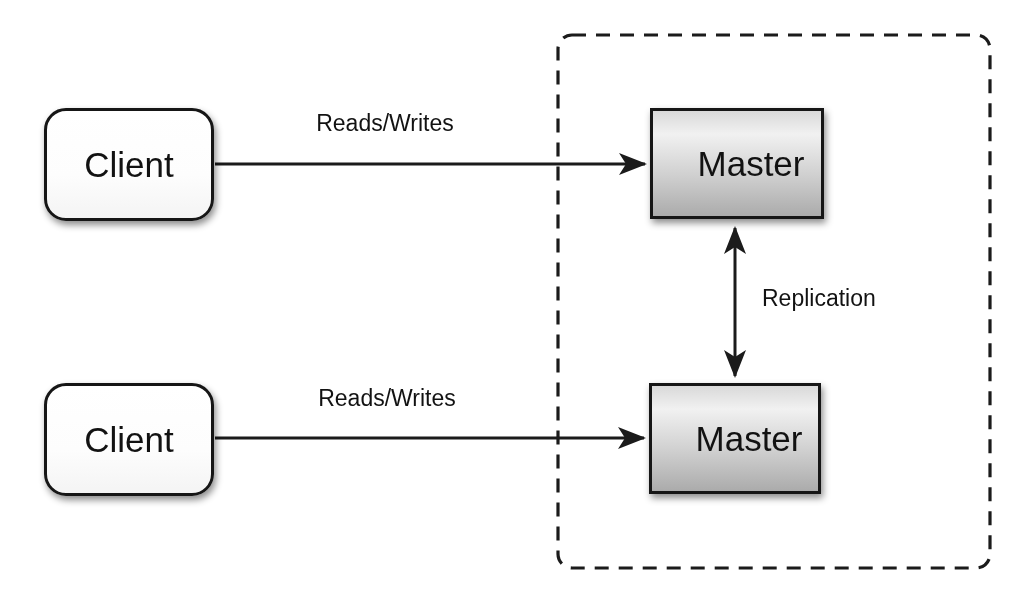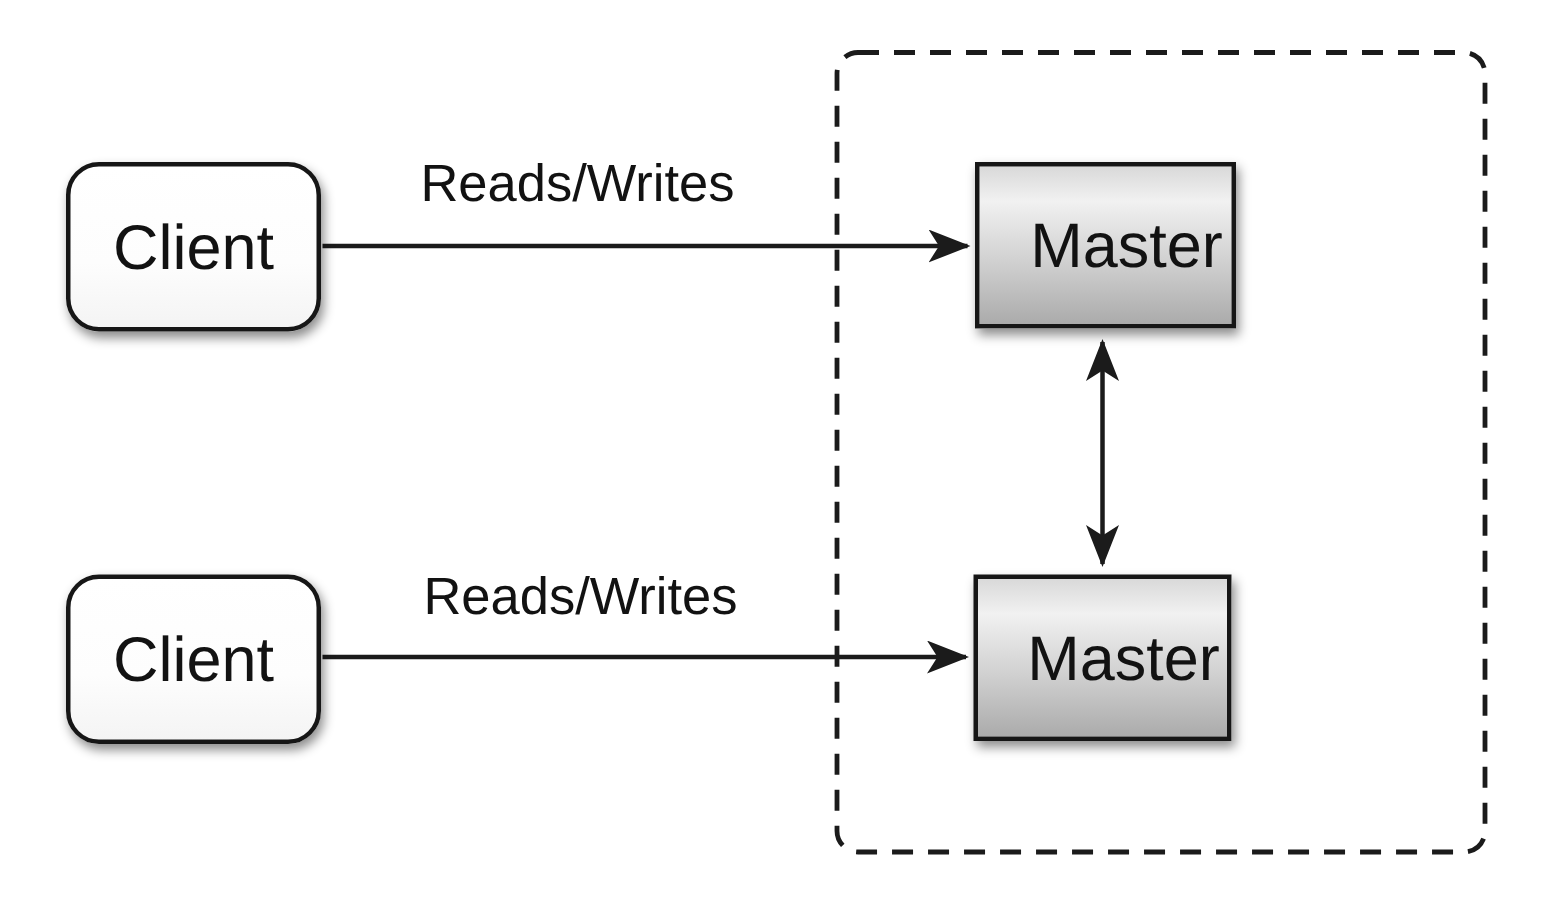--- a/index.html
+++ b/index.html
@@ -26,40 +26,40 @@
   .node {
     position: absolute;
     box-sizing: border-box;
     border: 3px solid #161616;
     display: flex;
     align-items: center;
     justify-content: center;
     box-shadow: 2px 4px 7px rgba(0,0,0,0.45);
   }
   .node-label {
-    font-size: 42px;
+    font-size: 35px;
     line-height: 1;
     color: #121212;
     white-space: nowrap;
   }
   .client {
     border-radius: 22px;
     background: linear-gradient(to bottom, #ffffff 0%, #fdfdfd 60%, #f4f4f4 100%);
   }
   .client-top    { left: 44px;  top: 108px; width: 170px; height: 113px; }
   .client-bottom { left: 44px;  top: 383px; width: 170px; height: 113px; }
   .master {
     background: linear-gradient(to bottom, #d9d9d9 0%, #f1f1f1 22%, #cfcfcf 62%, #ababab 100%);
     padding-left: 28px;
   }
   .master-top    { left: 650px; top: 108px; width: 174px; height: 111px; }
   .master-bottom { left: 649px; top: 383px; width: 172px; height: 111px; }
   .edge-label {
     position: absolute;
-    font-size: 35px;
+    font-size: 23px;
     line-height: 40px;
     white-space: nowrap;
     color: #121212;
   }
   .rw-top      { left: 255px; top: 103px; width: 260px; text-align: center; }
   .rw-bottom   { left: 257px; top: 378px; width: 260px; text-align: center; }
   .replication { left: 762px; top: 278px; }
 </style>
 </head>
 <body>
@@ -95,14 +95,15 @@
   </div>
 
   <div class="node master master-bottom">
     <span class="node-label">Master</span>
   </div>
 
   <div class="edge-label rw-top">Reads/Writes</div>
 
   <div class="edge-label rw-bottom">Reads/Writes</div>
 
+  <div class="edge-label replication">Replication</div>
 
 </div>
 
 </body></html>

